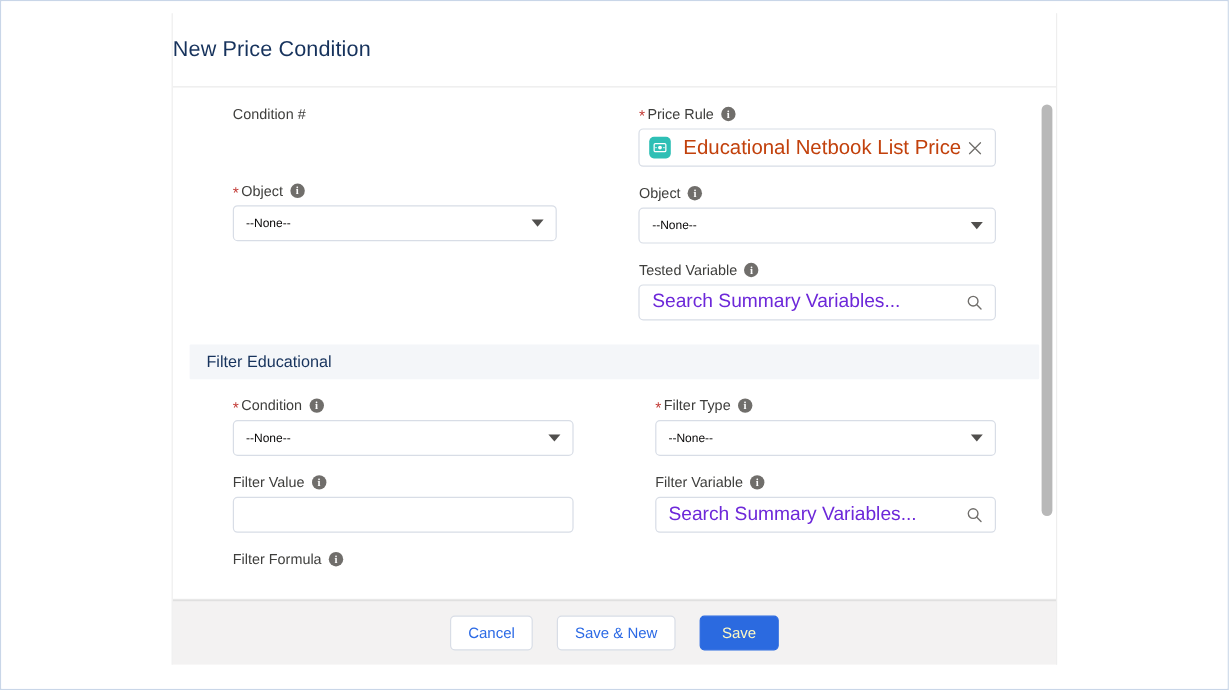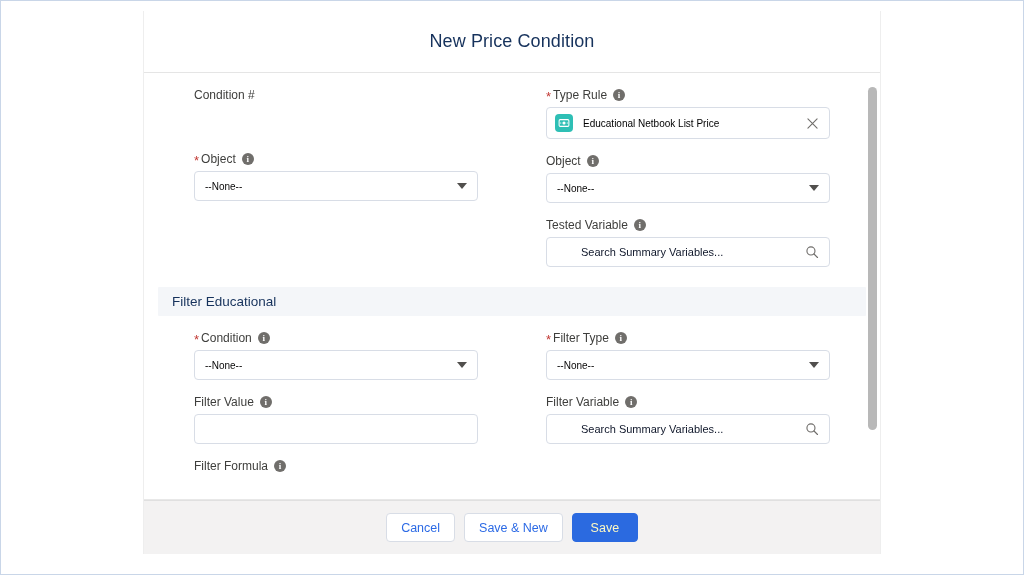--- a/index.html
+++ b/index.html
@@ -38,21 +38,21 @@
     flex-direction: column;
     overflow: hidden;
   }
 
   
   .modal-header {
     flex: 0 0 auto;
     height: 62px;
     display: flex;
     align-items: center;
-    justify-content: center;
+    justify-content: flex-start;
     border-bottom: 1px solid #e5e5e5;
     background: #ffffff;
   }
   .modal-title {
     font-size: 18px;
     color: #16325c;
     font-weight: 400;
     letter-spacing: .1px;
   }
 
@@ -162,23 +162,22 @@
     width: 0; height: 0;
     border-left: 5px solid transparent;
     border-right: 5px solid transparent;
     border-top: 6px solid #514f4d;
     flex: 0 0 auto;
     margin-left: 6px;
   }
 
   .placeholder {
     flex: 1 1 auto;
-    color: #0f172a;
-    font-size: 11px;
-    margin-left: 24px;
+    color: #6d28d9;
+    font-size: 16px;
   }
 
   .search-icon {
     width: 14px; height: 14px;
     flex: 0 0 auto;
     color: #706e6b;
   }
   .search-icon svg { display: block; }
 
   
@@ -197,22 +196,22 @@
     background: #2ebfb5;
     display: flex;
     align-items: center;
     justify-content: center;
     flex: 0 0 auto;
     margin-right: 10px;
   }
   .pill-icon svg { display: block; }
   .pill-text {
     flex: 1 1 auto;
-    font-size: 10px;
-    color: #000000;
+    font-size: 17px;
+    color: #c2410c;
     white-space: nowrap;
     overflow: hidden;
     text-overflow: ellipsis;
   }
   .pill-clear {
     flex: 0 0 auto;
     width: 22px; height: 22px;
     display: flex;
     align-items: center;
     justify-content: center;
@@ -223,21 +222,21 @@
 
   
   .modal-footer {
     flex: 0 0 auto;
     height: 54px;
     background: #f3f2f2;
     border-top: 1px solid #e0e0e0;
     display: flex;
     align-items: center;
     justify-content: center;
-    gap: 9px;
+    gap: 20px;
   }
   .btn {
     height: 29px;
     min-width: 66px;
     border-radius: 4px;
     font-size: 12.5px;
     display: inline-flex;
     align-items: center;
     justify-content: center;
     padding: 0 14px;
@@ -317,21 +316,21 @@
             </div>
           </div>
 
         </div>
 
         <div class="col">
 
           <div class="field right">
             <div class="field-label">
               <span class="req">*</span>
-              <span class="label-text">Type Rule</span>
+              <span class="label-text">Price Rule</span>
               <span class="info-icon">i</span>
             </div>
             <div class="lookup-filled">
               <span class="pill-icon">
                 <svg width="12" height="12" viewBox="0 0 16 16" aria-hidden="true">
                   <rect x="1.5" y="3.5" width="13" height="9" rx="1.4" fill="none" stroke="#ffffff" stroke-width="1.4"></rect>
                   <circle cx="8" cy="8" r="2.1" fill="#ffffff"></circle>
                   <rect x="2.8" y="7.3" width="1.6" height="1.4" rx="0.5" fill="#ffffff"></rect>
                   <rect x="11.6" y="7.3" width="1.6" height="1.4" rx="0.5" fill="#ffffff"></rect>
                 </svg>

